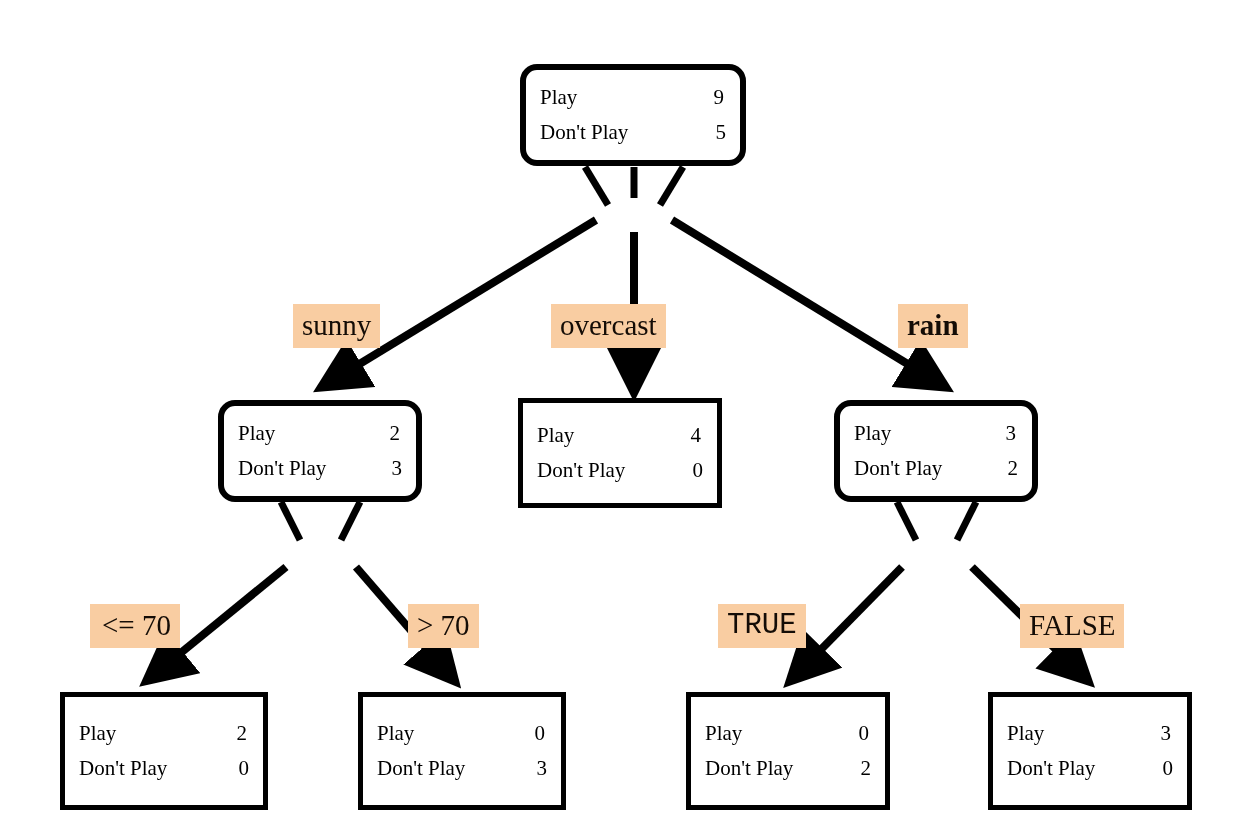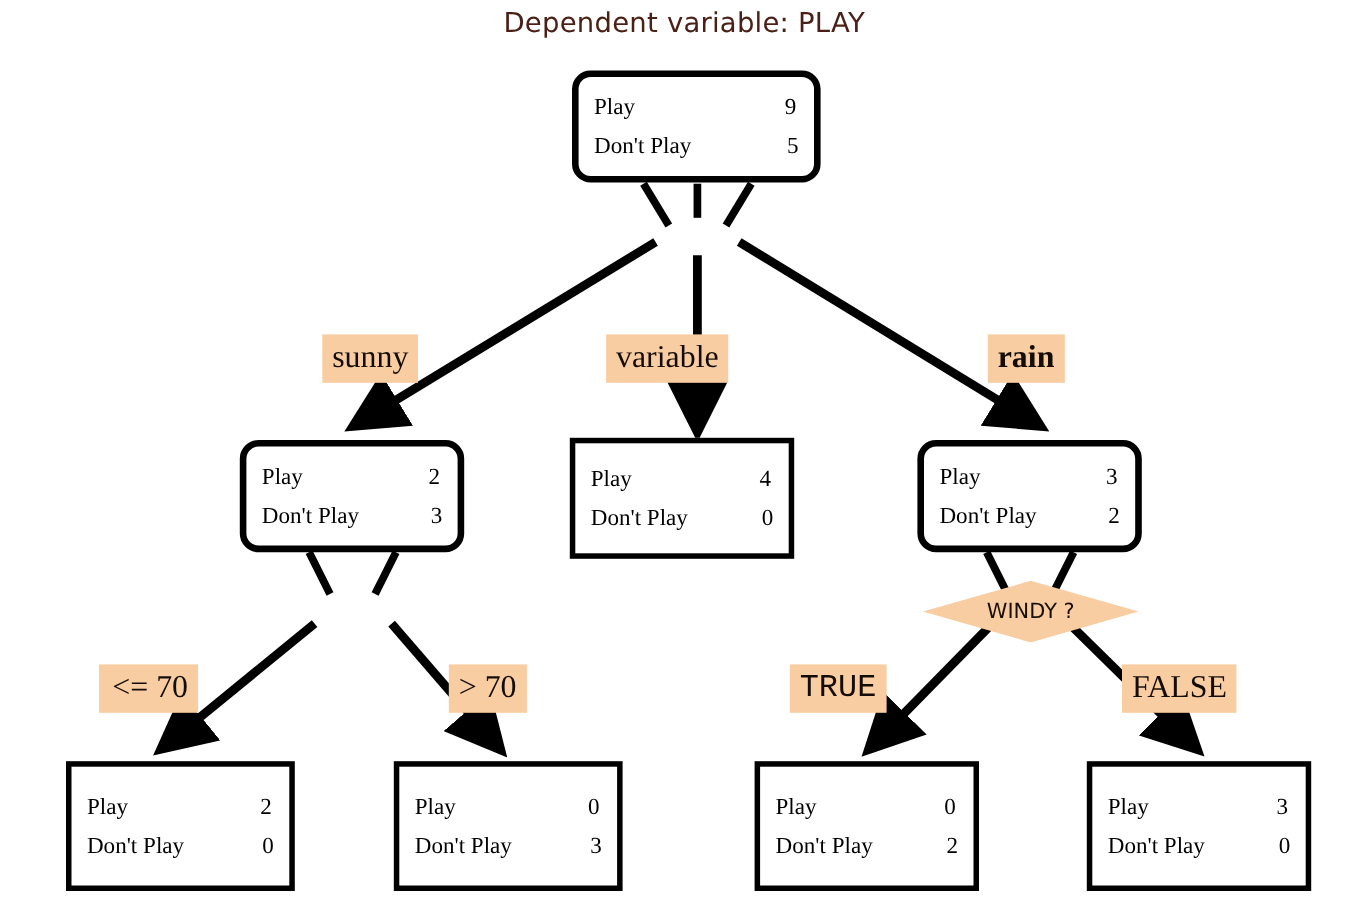--- a/index.html
+++ b/index.html
@@ -106,21 +106,20 @@
     padding: 7px 9px 8px 9px;
     white-space: nowrap;
     z-index: 5;
   }
 </style>
 </head>
 <body>
 
 <div id="canvas">
 
-  <div class="title">Dependent variable: PLAY</div>
 
   <svg id="edges" viewBox="0 0 1244 830" width="1244" height="830" xmlns="http://www.w3.org/2000/svg">
     <defs>
       <marker id="arrow" viewBox="0 0 12 12" refX="9" refY="6" markerWidth="7" markerHeight="7" orient="auto-start-reverse">
         <path d="M 0 0 L 12 6 L 0 12 z" fill="#000000"></path>
       </marker>
     </defs>
 
     <g>
       <line x1="585" y1="167" x2="608" y2="205" stroke="#000000" stroke-width="7"></line>
@@ -161,21 +160,21 @@
     </div>
     <div class="row r2">
       <span class="lbl">Don't Play</span>
       <span class="spacer"></span>
       <span class="val">5</span>
     </div>
   </div>
 
 
   <div class="elabel" style="left:293px; top:304px;">sunny</div>
-  <div class="elabel" style="left:551px; top:304px;">variable</div>
+  <div class="elabel" style="left:551px; top:304px;">overcast</div>
   <div class="elabel" style="left:898px; top:304px;font-weight:bold;">rain</div>
 
   <div class="node rounded" style="left:218px; top:400px; width:204px; height:102px;">
     <div class="row r1">
       <span class="lbl">Play</span>
       <span class="spacer"></span>
       <span class="val">2</span>
     </div>
     <div class="row r2">
       <span class="lbl">Don't Play</span>
@@ -204,26 +203,20 @@
       <span class="val">3</span>
     </div>
     <div class="row r2">
       <span class="lbl">Don't Play</span>
       <span class="spacer"></span>
       <span class="val">2</span>
     </div>
   </div>
 
 
-  <div class="diamond" style="left:839px; top:528px; width:196px; height:56px;">
-    <svg class="dshape" viewBox="0 0 196 56" preserveAspectRatio="none" xmlns="http://www.w3.org/2000/svg">
-      <polygon points="98,0 196,28 98,56 0,28" fill="#f9cda2"></polygon>
-    </svg>
-    <span class="dlabel">WINDY ?</span>
-  </div>
 
   <div class="elabel" style="left:90px; top:604px;padding-left:12px;">&lt;= 70</div>
   <div class="elabel" style="left:408px; top:604px;">&gt; 70</div>
   <div class="elabel" style="left:718px; top:604px;font-family:Liberation Mono, monospace;">TRUE</div>
   <div class="elabel" style="left:1020px; top:604px;">FALSE</div>
 
   <div class="node leaf" style="left:60px; top:692px; width:208px; height:118px;">
     <div class="row r1">
       <span class="lbl">Play</span>
       <span class="spacer"></span>

